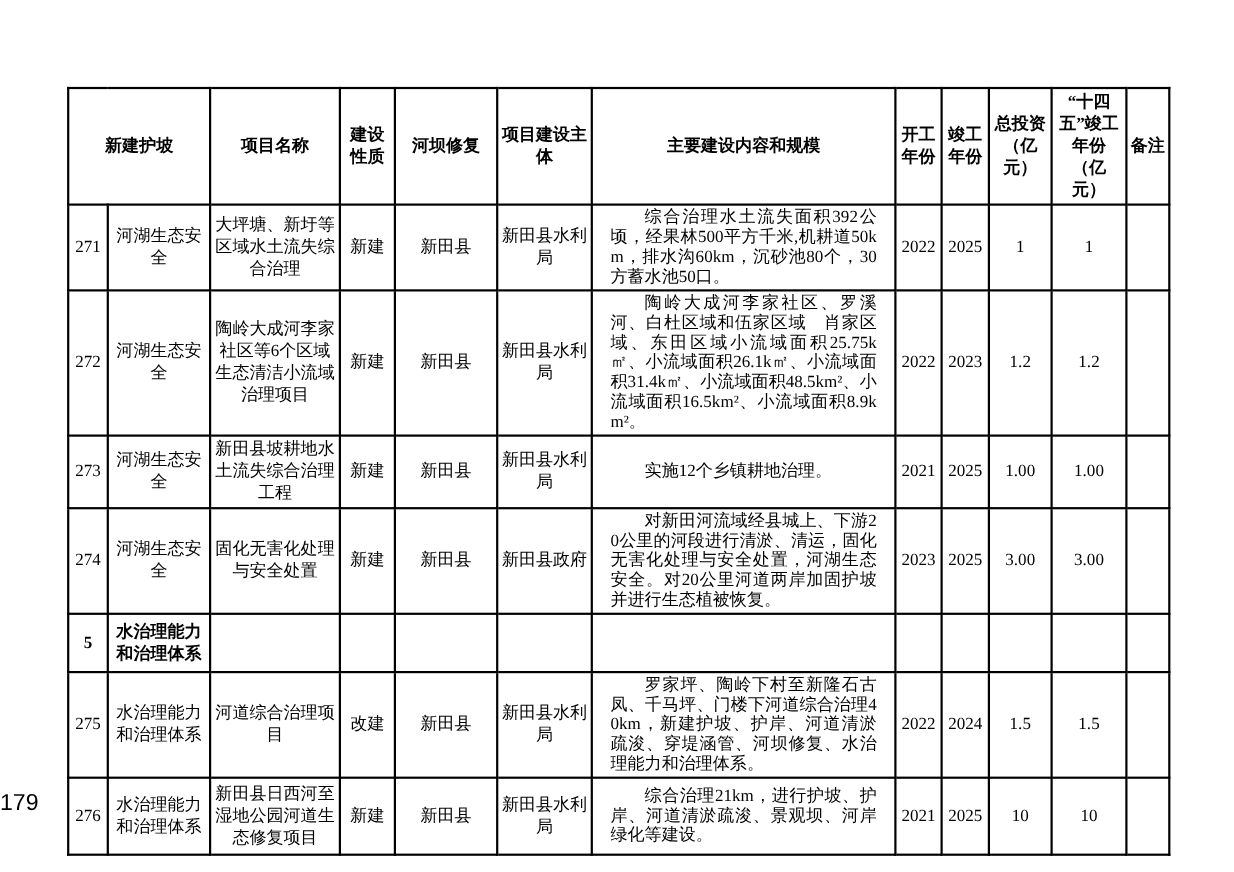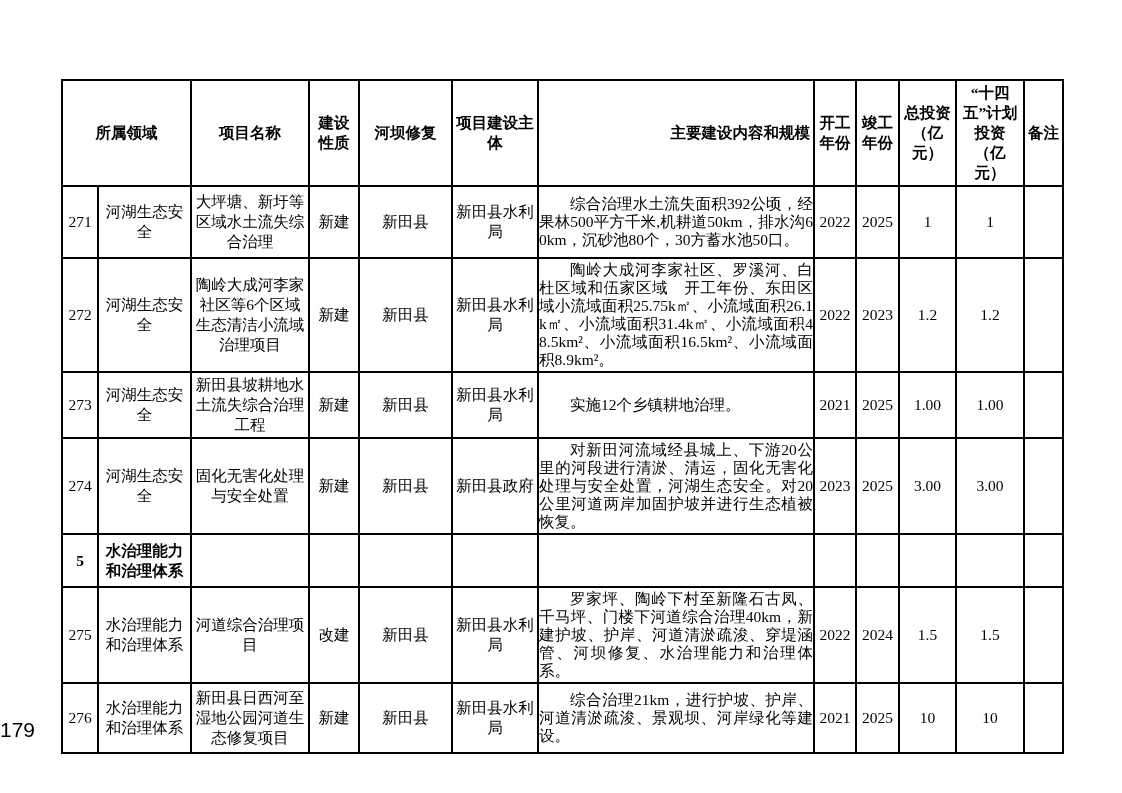--- a/index.html
+++ b/index.html
@@ -17,21 +17,21 @@
     border:2px solid #000;
     vertical-align:middle;text-align:center;
     padding:2px 3px;
     font-size:15.5px;line-height:20px;
     overflow:hidden;
   }
   thead tr{height:78px;}
   th{font-weight:bold;word-break:break-all;}
   td.c-content{
     text-align:justify;text-indent:2em;
-    line-height:18px;padding:2px 0;
+    line-height:18px;padding:2px 16px;
     word-break:break-all;
   }
   tr.section td{font-weight:bold;}
   .page-number{
     position:absolute;left:0;top:718px;width:1122px;
     font-size:21px;
     font-family:"Liberation Sans","DejaVu Sans",sans-serif;
   }
 </style>
 </head>
@@ -49,30 +49,30 @@
       <col style="width:86px">
       <col style="width:276px">
       <col style="width:42px">
       <col style="width:43px">
       <col style="width:57px">
       <col style="width:68px">
       <col style="width:39px">
     </colgroup>
     <thead>
       <tr>
-        <th colspan="2">所属领域</th>
+        <th colspan="2">新建护坡</th>
         <th>项目名称</th>
         <th>建设性质</th>
         <th>河坝修复</th>
         <th>项目建设主体</th>
-        <th style="text-align:right">主要建设内容和规模</th>
+        <th style="text-align:center">主要建设内容和规模</th>
         <th>开工年份</th>
         <th>竣工年份</th>
         <th>总投资（亿元）</th>
-        <th>“十四五”计划投资（亿元）</th>
+        <th>“十四五”竣工年份（亿元）</th>
         <th>备注</th>
       </tr>
     </thead>
     <tbody id="table-body">
         <tr style="height: 72px;">
       <td class="c-no">271</td>
       <td class="c-domain">河湖生态安全</td>
       <td class="c-name">大坪塘、新圩等区域水土流失综合治理</td>
       <td class="c-nature">新建</td>
       <td class="c-loc">新田县</td>
@@ -84,21 +84,21 @@
       <td class="c-plan">1</td>
       <td class="c-remark"></td>
     </tr>
         <tr style="height: 105px;">
       <td class="c-no">272</td>
       <td class="c-domain">河湖生态安全</td>
       <td class="c-name">陶岭大成河李家社区等6个区域生态清洁小流域治理项目</td>
       <td class="c-nature">新建</td>
       <td class="c-loc">新田县</td>
       <td class="c-entity">新田县水利局</td>
-      <td class="c-content">陶岭大成河李家社区、罗溪河、白杜区域和伍家区域　开工年份、东田区域小流域面积25.75k㎡、小流域面积26.1k㎡、小流域面积31.4k㎡、小流域面积48.5km²、小流域面积16.5km²、小流域面积8.9km²。</td>
+      <td class="c-content">陶岭大成河李家社区、罗溪河、白杜区域和伍家区域　肖家区域、东田区域小流域面积25.75k㎡、小流域面积26.1k㎡、小流域面积31.4k㎡、小流域面积48.5km²、小流域面积16.5km²、小流域面积8.9km²。</td>
       <td class="c-start">2022</td>
       <td class="c-end">2023</td>
       <td class="c-total">1.2</td>
       <td class="c-plan">1.2</td>
       <td class="c-remark"></td>
     </tr>
         <tr style="height: 64px;">
       <td class="c-no">273</td>
       <td class="c-domain">河湖生态安全</td>
       <td class="c-name">新田县坡耕地水土流失综合治理工程</td>

